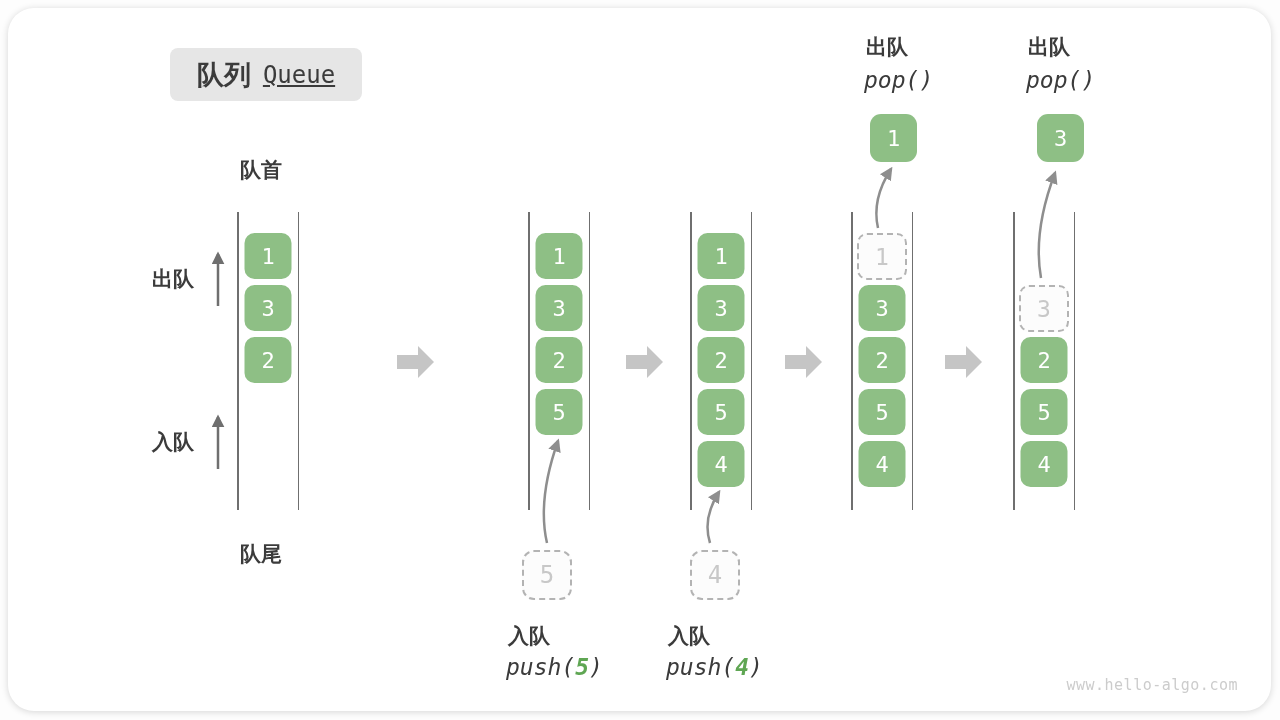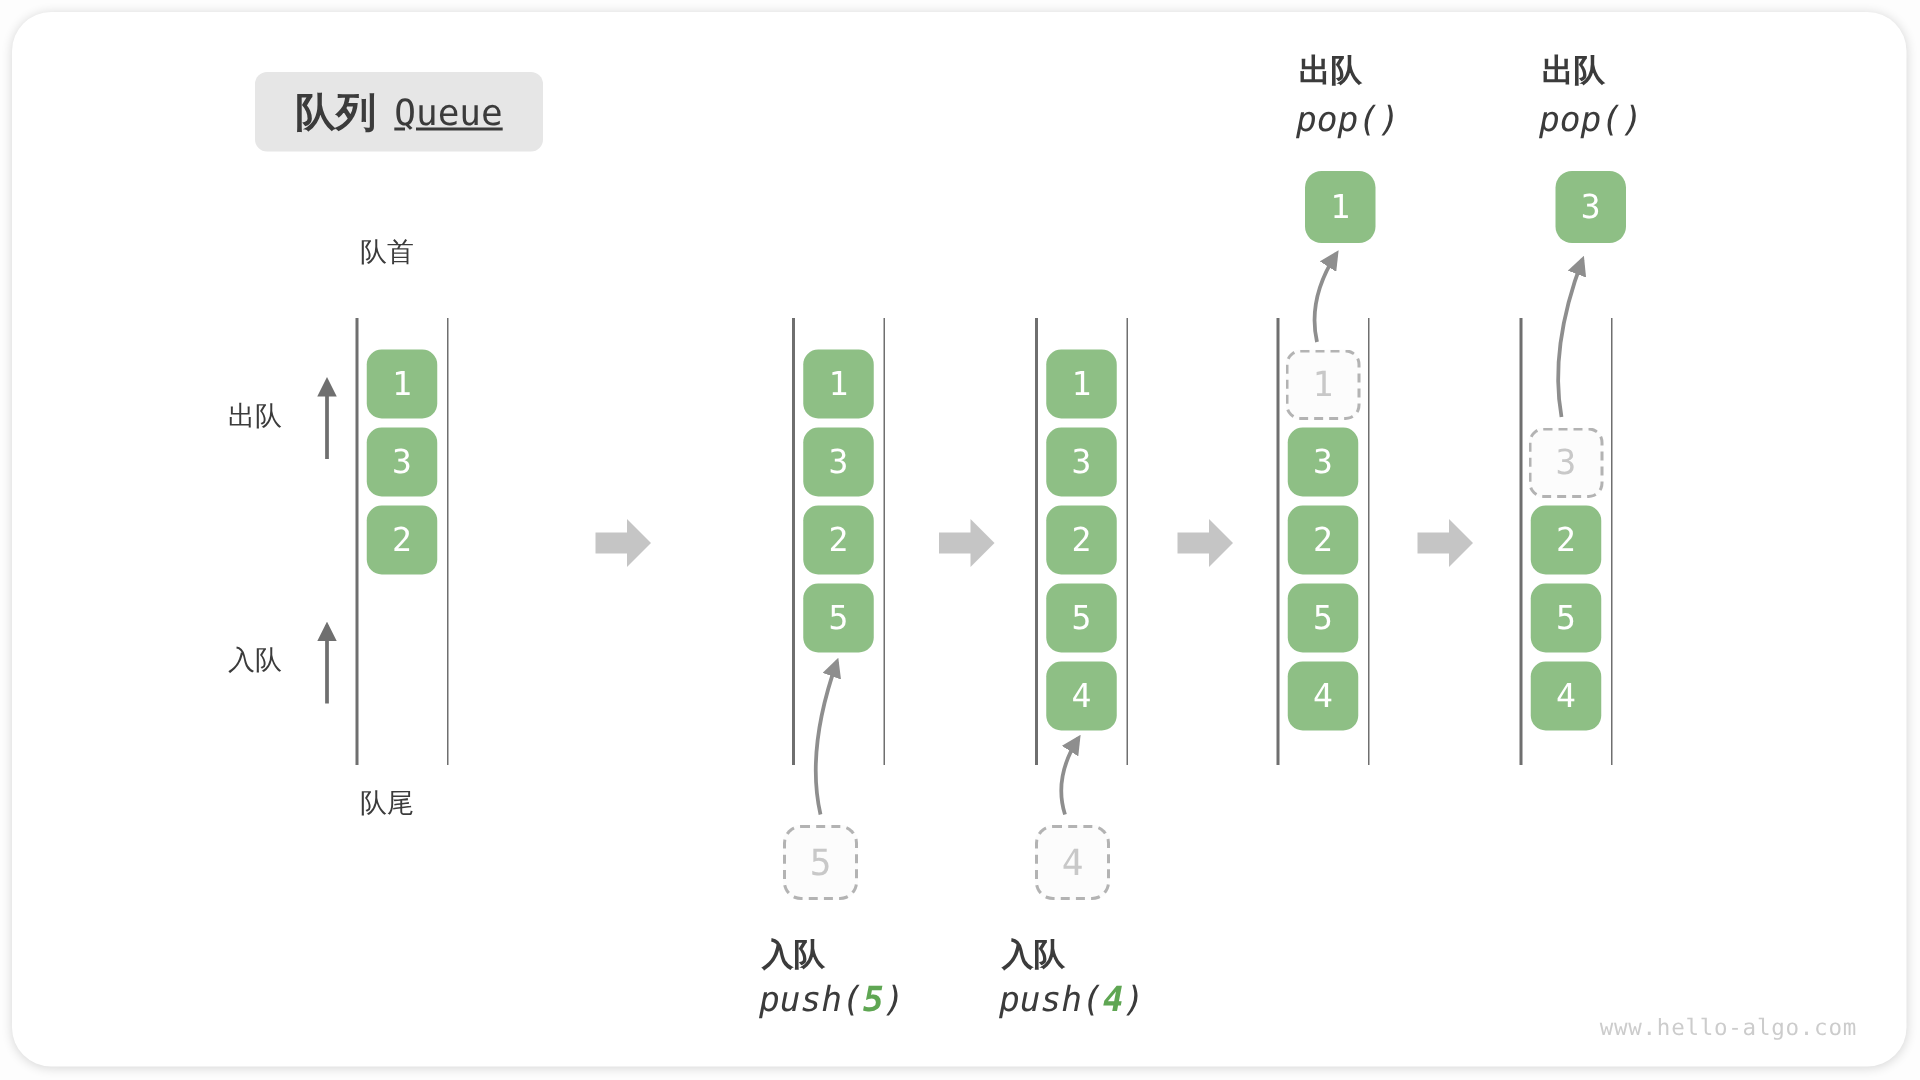--- a/index.html
+++ b/index.html
@@ -18,21 +18,21 @@
   .title-chip{
     position:absolute;left:170px;top:48px;width:192px;height:53px;
     background:var(--chip-bg);border-radius:8px;
     display:flex;align-items:center;justify-content:center;gap:12px;
     color:var(--text);
   }
   .title-zh{font-size:27px;font-weight:bold;}
   .title-en{font-size:24px;font-family:"DejaVu Sans Mono", monospace;text-decoration:underline;}
   
   .cjk-label{
-    position:absolute;font-size:18px;font-weight:normal;color:var(--text);
+    position:absolute;font-size:21px;font-weight:bold;color:var(--text);
     white-space:nowrap;
   }
   
   .queue-col{position:absolute;top:212px;width:62px;height:298px;}
   .rail{position:absolute;top:0;width:1.5px;height:100%;background:var(--rail);}
   .rail-l{left:0;}
   .rail-r{right:0;}
   .cell{
     position:absolute;left:50%;transform:translateX(-50%);
     width:47px;height:46px;border-radius:10px;
@@ -114,21 +114,21 @@
   <path class="curve" d="M878,228 C873,206 880,186 891,169" marker-end="url(#ahGray)"></path>
   <path class="curve" d="M1041,278 C1034,239 1044,202 1055,173" marker-end="url(#ahGray)"></path>
 </svg>
 
 <div class="title-chip">
   <span class="title-zh">队列</span>
   <span class="title-en">Queue</span>
 </div>
 
 <span class="cjk-label" style="left:240px;top:156px;">队首</span>
-<span class="cjk-label" style="left:240px;top:523px;text-align:center;">队尾</span>
+<span class="cjk-label" style="left:240px;top:540px;text-align:center;">队尾</span>
 <span class="cjk-label" style="left:152px;top:265px;">出队</span>
 <span class="cjk-label" style="left:152px;top:428px;">入队</span>
 
 <div class="queue-col" style="left:237px;">
   <div class="rail rail-l"></div>
   <div class="rail rail-r"></div>
   <div class="cell green s1">1</div>
   <div class="cell green s2">3</div>
   <div class="cell green s3">2</div>
 </div>

